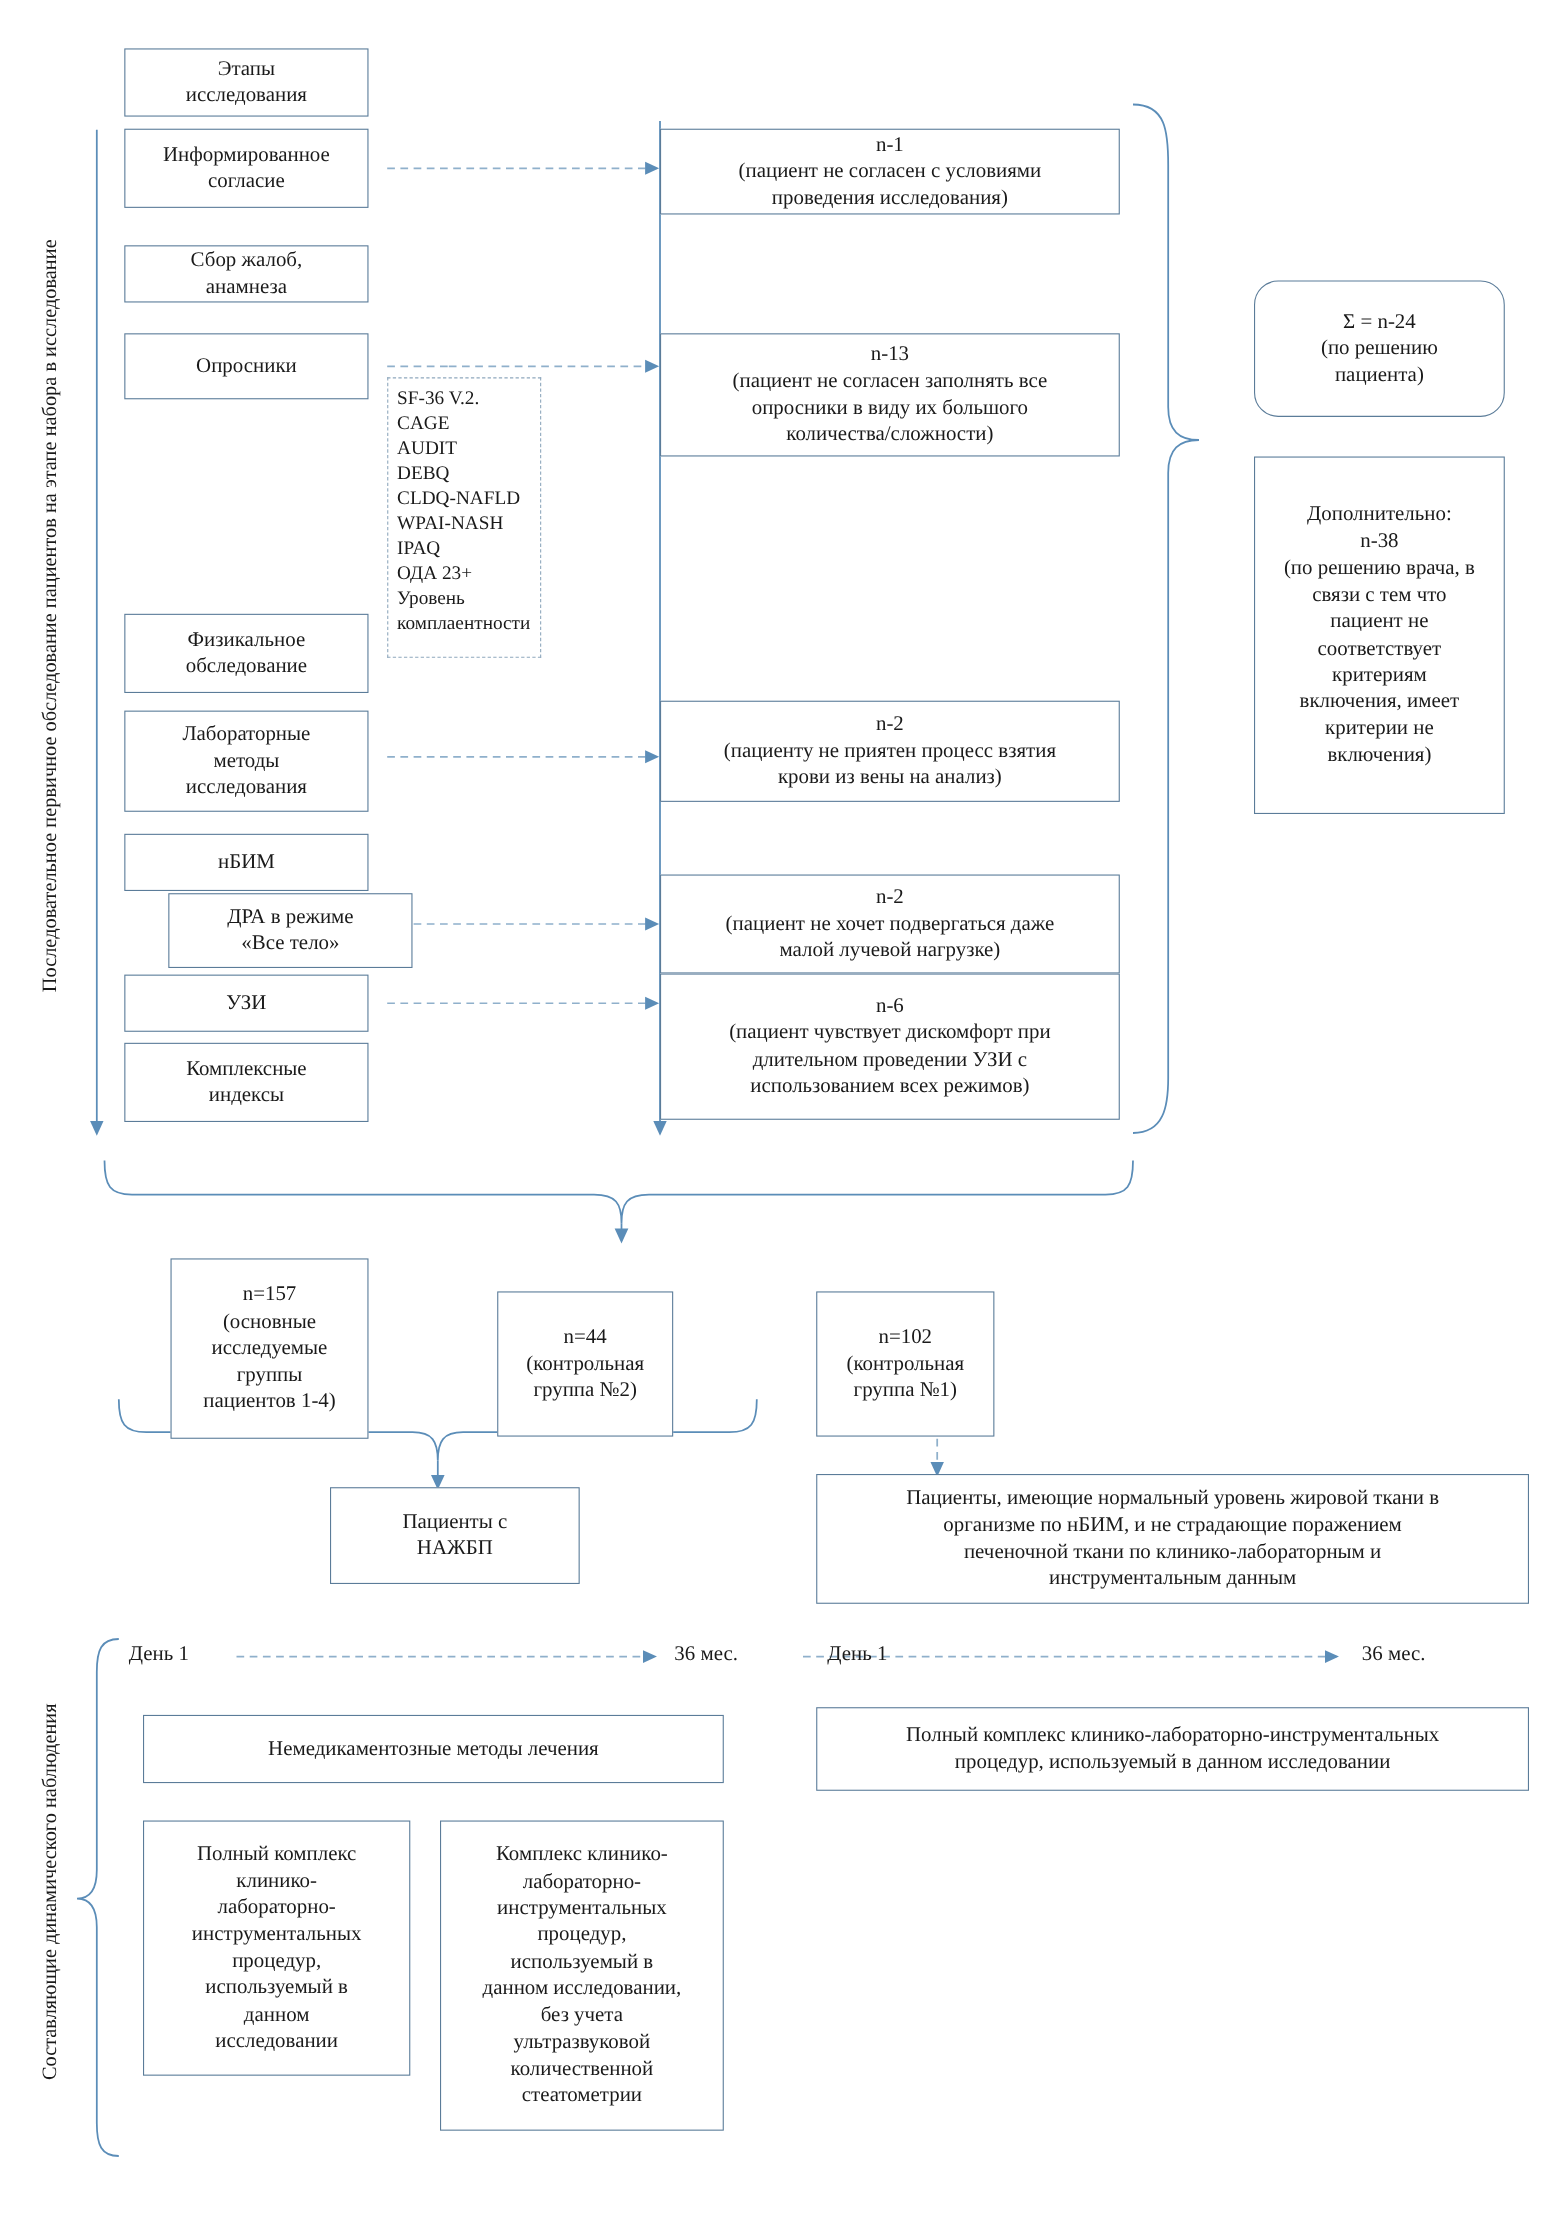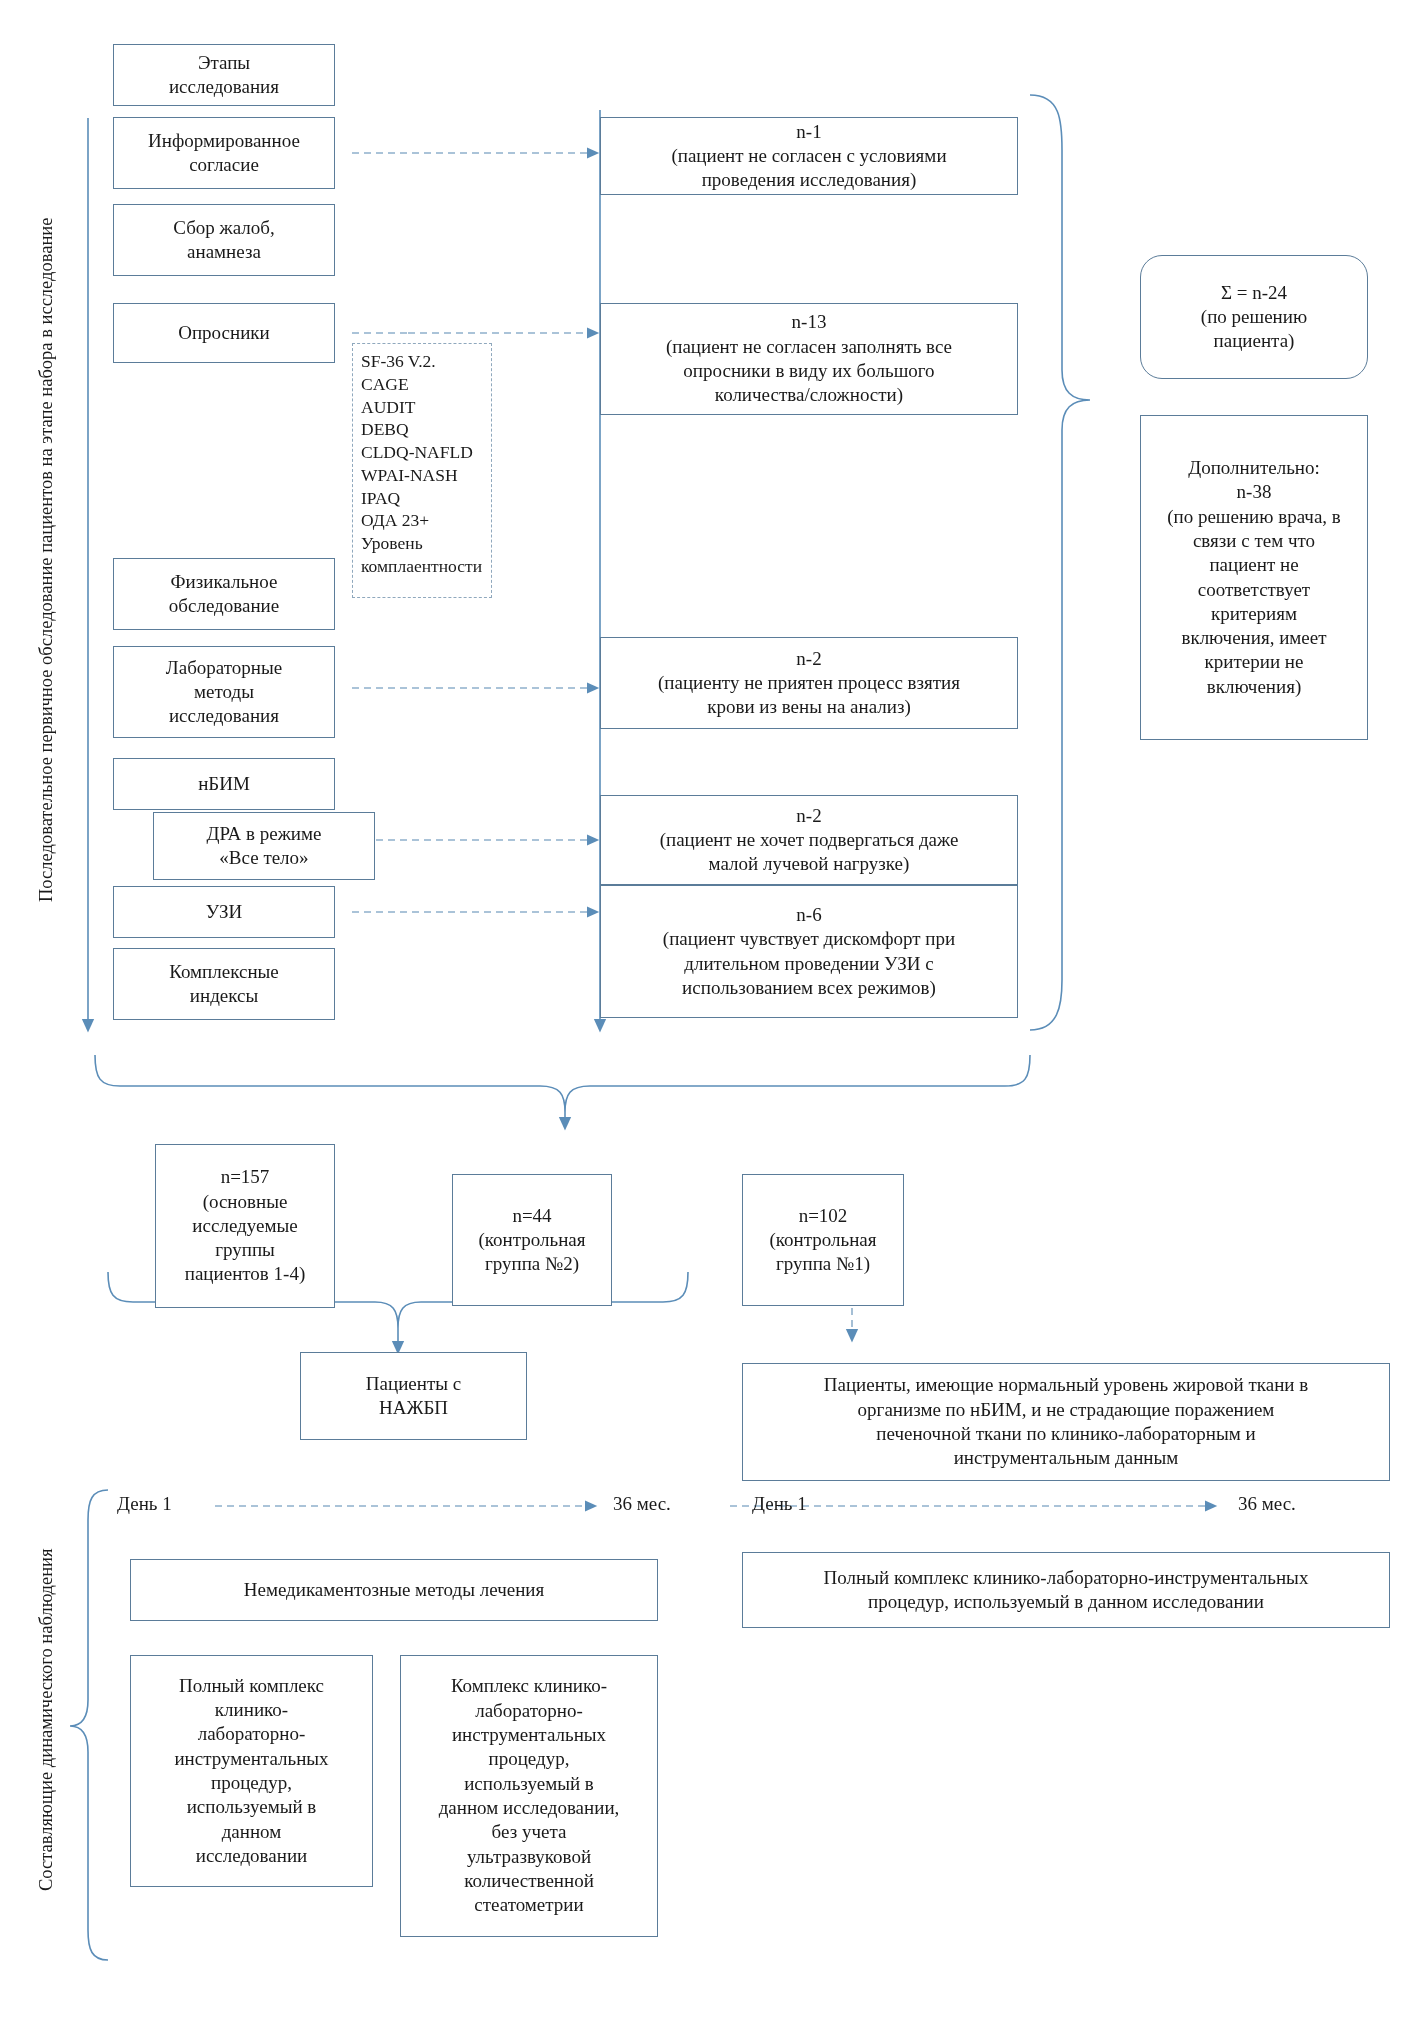--- a/index.html
+++ b/index.html
@@ -145,21 +145,21 @@
 
   <div class="vlabel" style="left:36px; top:1480px; height:480px;">Составляющие динамического наблюдения</div>
 
   <div class="box bold cellline" style="left:113px; top:8px; width:222px; height:62px;">Этапы
 исследования</div>
 
 
   <div class="box cellline" style="left:113px; top:117px; width:222px; height:72px;">Информированное
 согласие</div>
 
-  <div class="box cellline" style="left:113px; top:204px; width:222px; height:72px;text-align:center;">Сбор жалоб,
+  <div class="box cellline" style="left:113px; top:223px; width:222px; height:52px;text-align:center;">Сбор жалоб,
 анамнеза</div>
 
   <div class="box cellline" style="left:113px; top:303px; width:222px; height:60px;">Опросники</div>
 
   <div class="box dashed cellline" style="left:352px; top:303px; width:140px; height:255px;margin-top:40px;">SF-36 V.2.
 CAGE
 AUDIT
 DEBQ
 CLDQ-NAFLD
 WPAI-NASH
@@ -232,21 +232,21 @@
 (контрольная
 группа №2)</div>
 
   <div class="box bold cellline" style="left:742px; top:1138px; width:162px; height:132px;">n=102
 (контрольная
 группа №1)</div>
 
   <div class="box cellline" style="left:300px; top:1352px; width:227px; height:88px;">Пациенты с
 НАЖБП</div>
 
-  <div class="box cellline" style="left:742px; top:1340px; width:648px; height:118px;margin-top:23px;">Пациенты, имеющие нормальный уровень жировой ткани в
+  <div class="box cellline" style="left:742px; top:1340px; width:648px; height:118px;">Пациенты, имеющие нормальный уровень жировой ткани в
 организме по нБИМ, и не страдающие поражением
 печеночной ткани по клинико-лабораторным и
 инструментальным данным</div>
 
   <div class="tlabel" style="left:117px; top:1493px;">День 1</div>
   <div class="tlabel" style="left:613px; top:1493px;">36 мес.</div>
 
   <div class="tlabel" style="left:752px; top:1493px;">День 1</div>
   <div class="tlabel" style="left:1238px; top:1493px;">36 мес.</div>
 

